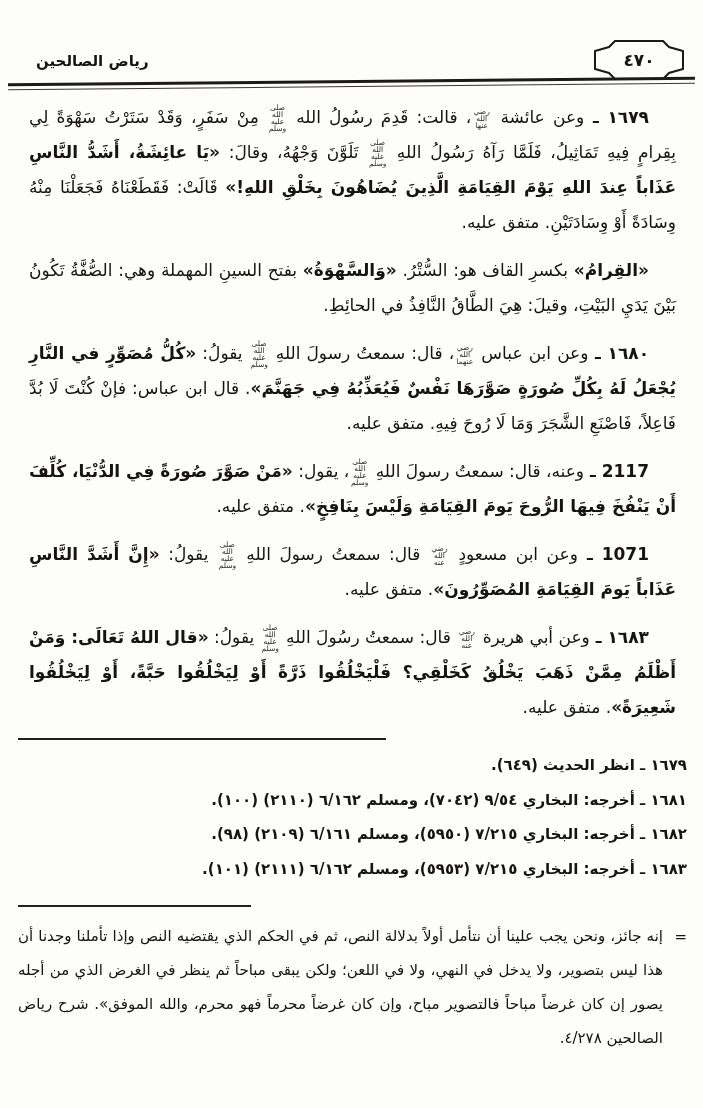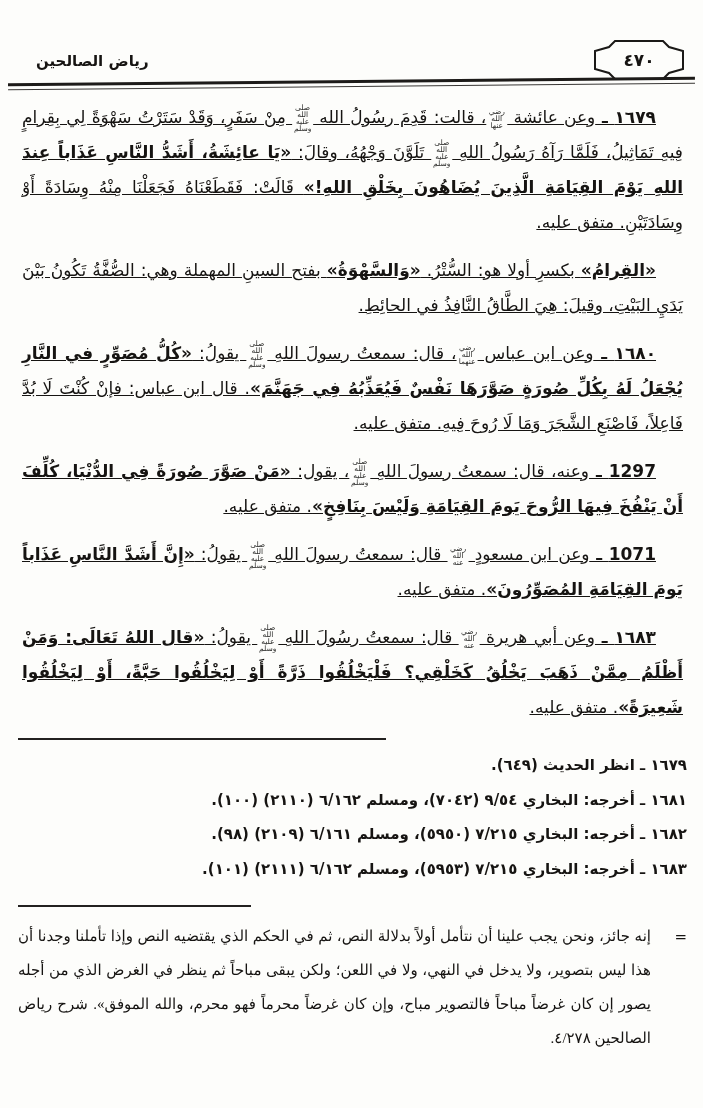--- a/index.html
+++ b/index.html
@@ -25,21 +25,21 @@
     transform:rotate(-0.55deg);
   }
   .rule-thick{height:3px;background:#1d1b19;}
   .rule-thin{height:1px;background:#3a3836;margin-top:3px;}
 
   
   .body-text{
     position:absolute;top:100px;left:18px;right:16px;
     font-size:17px;line-height:35px;text-align:justify;
   }
-  .body-text p{margin:0 4px 13px;text-indent:27px;text-decoration:underline;}
+  .body-text p{margin:0 11px 13px;text-indent:27px;}
   .b{font-weight:bold;}
   .hon{
     display:inline-block;width:21px;min-width:21px;
     font-size:7.5px;line-height:7px;text-align:center;
     vertical-align:middle;font-weight:normal;color:#2a2a28;
     white-space:normal;text-indent:0;
   }
 
   
   .footnotes{
@@ -50,44 +50,44 @@
   .fn-line{text-align:right;font-weight:bold;}
 
   
   .cont-note{
     position:absolute;top:905px;left:18px;right:16px;
     font-size:15px;line-height:34px;
   }
   .note-sep{height:2px;background:#232120;width:233px;margin:0 auto 12px 0;}
   .note-row{display:flex;align-items:flex-start;}
   .note-marker{width:24px;min-width:24px;font-size:15px;padding-top:1px;}
-  .note-body{flex:1;margin-right:12px;text-align:justify;font-family:Liberation Serif, serif;}
+  .note-body{flex:1;text-align:justify;}
 </style>
 </head>
 <body>
 
 <div class="page">
 
   <div class="hdr-title">رياض الصالحين</div>
 
   <svg class="cartouche" width="104" height="44" viewBox="0 0 104 44">
     <polygon points="28,3 76,3 82,9 96,13 96,31 82,35 76,41 28,41 22,35 8,31 8,13 22,9" fill="none" stroke="#1b1917" stroke-width="2"></polygon>
     <text x="52" y="28" text-anchor="middle">٤٧٠</text>
   </svg>
 
   <div class="rules">
     <div class="rule-thick"></div>
     <div class="rule-thin"></div>
   </div>
 
   <div class="body-text">
     <p><span class="b">١٦٧٩ ـ </span><span>وعن عائشة </span><span class="hon">رضي الله عنها</span><span>، قالت: قَدِمَ رسُولُ الله </span><span class="hon">صلى الله عليه وسلم</span><span> مِنْ سَفَرٍ، وَقَدْ سَتَرْتُ سَهْوَةً لِي بِقِرامٍ فِيهِ تَمَاثِيلُ، فَلَمَّا رَآهُ رَسُولُ اللهِ </span><span class="hon">صلى الله عليه وسلم</span><span> تَلَوَّنَ وَجْهُهُ، وقالَ: </span><span class="b">«يَا عائِشَةُ، أَشَدُّ النَّاسِ عَذَاباً عِندَ اللهِ يَوْمَ القِيَامَةِ الَّذِينَ يُضَاهُونَ بِخَلْقِ اللهِ!»</span><span> قَالَتْ: فَقَطَعْنَاهُ فَجَعَلْنَا مِنْهُ وِسَادَةً أَوْ وِسَادَتَيْنِ. متفق عليه.</span></p>
-    <p><span class="b">«القِرامُ»</span><span> بكسرِ أولا هو: السُّتْرُ. </span><span class="b">«وَالسَّهْوَةُ»</span><span> بفتح السينِ المهملة وهي: الصُّفَّةُ تَكُونُ بَيْنَ يَدَيِ البَيْتِ، وقيلَ: هِيَ الطَّاقُ النَّافِذُ في الحائِطِ.</span></p>
+    <p><span class="b">«القِرامُ»</span><span> بكسرِ القاف هو: السُّتْرُ. </span><span class="b">«وَالسَّهْوَةُ»</span><span> بفتح السينِ المهملة وهي: الصُّفَّةُ تَكُونُ بَيْنَ يَدَيِ البَيْتِ، وقيلَ: هِيَ الطَّاقُ النَّافِذُ في الحائِطِ.</span></p>
     <p><span class="b">١٦٨٠ ـ </span><span>وعن ابن عباس </span><span class="hon">رضي الله عنهما</span><span>، قال: سمعتُ رسولَ اللهِ </span><span class="hon">صلى الله عليه وسلم</span><span> يقولُ: </span><span class="b">«كُلُّ مُصَوِّرٍ في النَّارِ يُجْعَلُ لَهُ بِكُلِّ صُورَةٍ صَوَّرَهَا نَفْسٌ فَيُعَذِّبُهُ فِي جَهَنَّمَ»</span><span>. قال ابن عباس: فإنْ كُنْتَ لَا بُدَّ فَاعِلاً، فَاصْنَعِ الشَّجَرَ وَمَا لَا رُوحَ فِيهِ. متفق عليه.</span></p>
-    <p><span class="b">1297 ـ </span><span>وعنه، قال: سمعتُ رسولَ اللهِ </span><span class="hon">صلى الله عليه وسلم</span><span>، يقول: </span><span class="b">«مَنْ صَوَّرَ صُورَةً فِي الدُّنْيَا، كُلِّفَ أَنْ يَنْفُخَ فِيهَا الرُّوحَ يَومَ القِيَامَةِ وَلَيْسَ بِنَافِخٍ»</span><span>. متفق عليه.</span></p>
+    <p><span class="b">2117 ـ </span><span>وعنه، قال: سمعتُ رسولَ اللهِ </span><span class="hon">صلى الله عليه وسلم</span><span>، يقول: </span><span class="b">«مَنْ صَوَّرَ صُورَةً فِي الدُّنْيَا، كُلِّفَ أَنْ يَنْفُخَ فِيهَا الرُّوحَ يَومَ القِيَامَةِ وَلَيْسَ بِنَافِخٍ»</span><span>. متفق عليه.</span></p>
     <p><span class="b">1071 ـ </span><span>وعن ابن مسعودٍ </span><span class="hon">رضي الله عنه</span><span> قال: سمعتُ رسولَ اللهِ </span><span class="hon">صلى الله عليه وسلم</span><span> يقولُ: </span><span class="b">«إِنَّ أَشَدَّ النَّاسِ عَذَاباً يَومَ القِيَامَةِ المُصَوِّرُونَ»</span><span>. متفق عليه.</span></p>
     <p><span class="b">١٦٨٣ ـ </span><span>وعن أبي هريرة </span><span class="hon">رضي الله عنه</span><span> قال: سمعتُ رسُولَ اللهِ </span><span class="hon">صلى الله عليه وسلم</span><span> يقولُ: </span><span class="b">«قال اللهُ تَعَالَى: وَمَنْ أَظْلَمُ مِمَّنْ ذَهَبَ يَخْلُقُ كَخَلْقِي؟ فَلْيَخْلُقُوا ذَرَّةً أَوْ لِيَخْلُقُوا حَبَّةً، أَوْ لِيَخْلُقُوا شَعِيرَةً»</span><span>. متفق عليه.</span></p>
   </div>
 
   <div class="footnotes">
     <div class="fn-sep"></div>
     <div class="fn-line">١٦٧٩ ـ انظر الحديث (٦٤٩).</div>
     <div class="fn-line">١٦٨١ ـ أخرجه: البخاري ٩/٥٤ (٧٠٤٢)، ومسلم ٦/١٦٢ (٢١١٠) (١٠٠).</div>
     <div class="fn-line">١٦٨٢ ـ أخرجه: البخاري ٧/٢١٥ (٥٩٥٠)، ومسلم ٦/١٦١ (٢١٠٩) (٩٨).</div>
     <div class="fn-line">١٦٨٣ ـ أخرجه: البخاري ٧/٢١٥ (٥٩٥٣)، ومسلم ٦/١٦٢ (٢١١١) (١٠١).</div>

